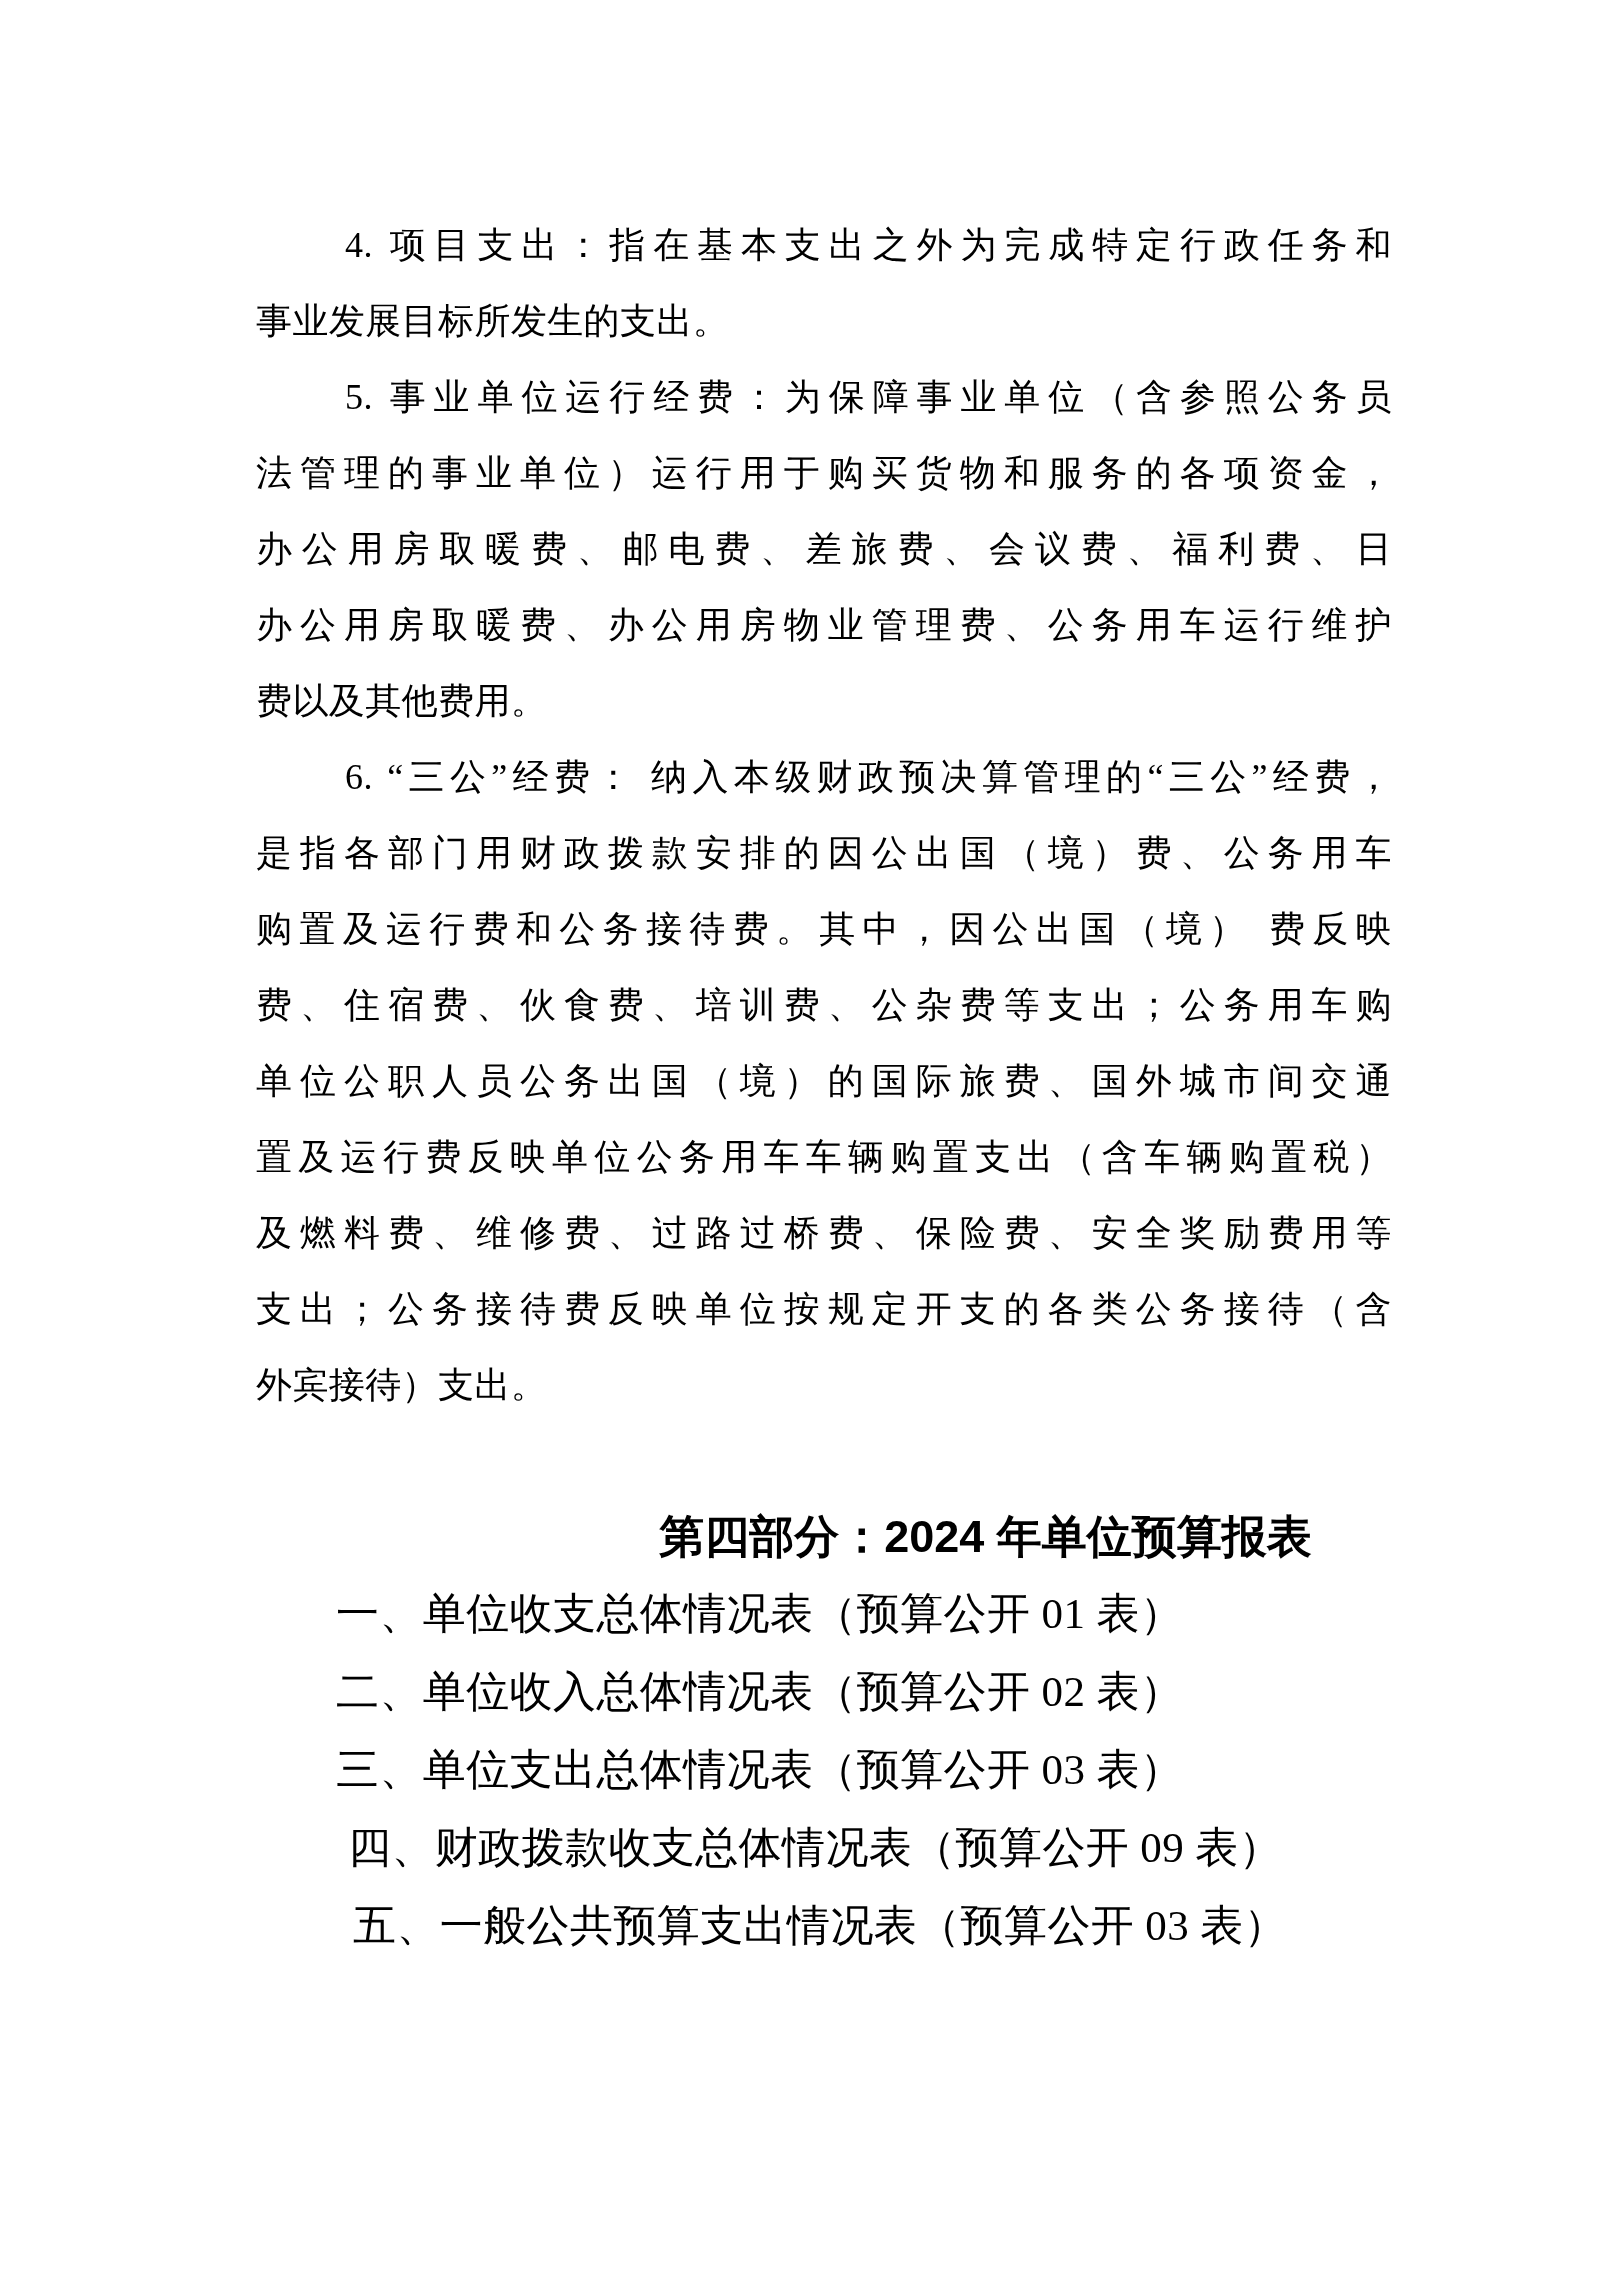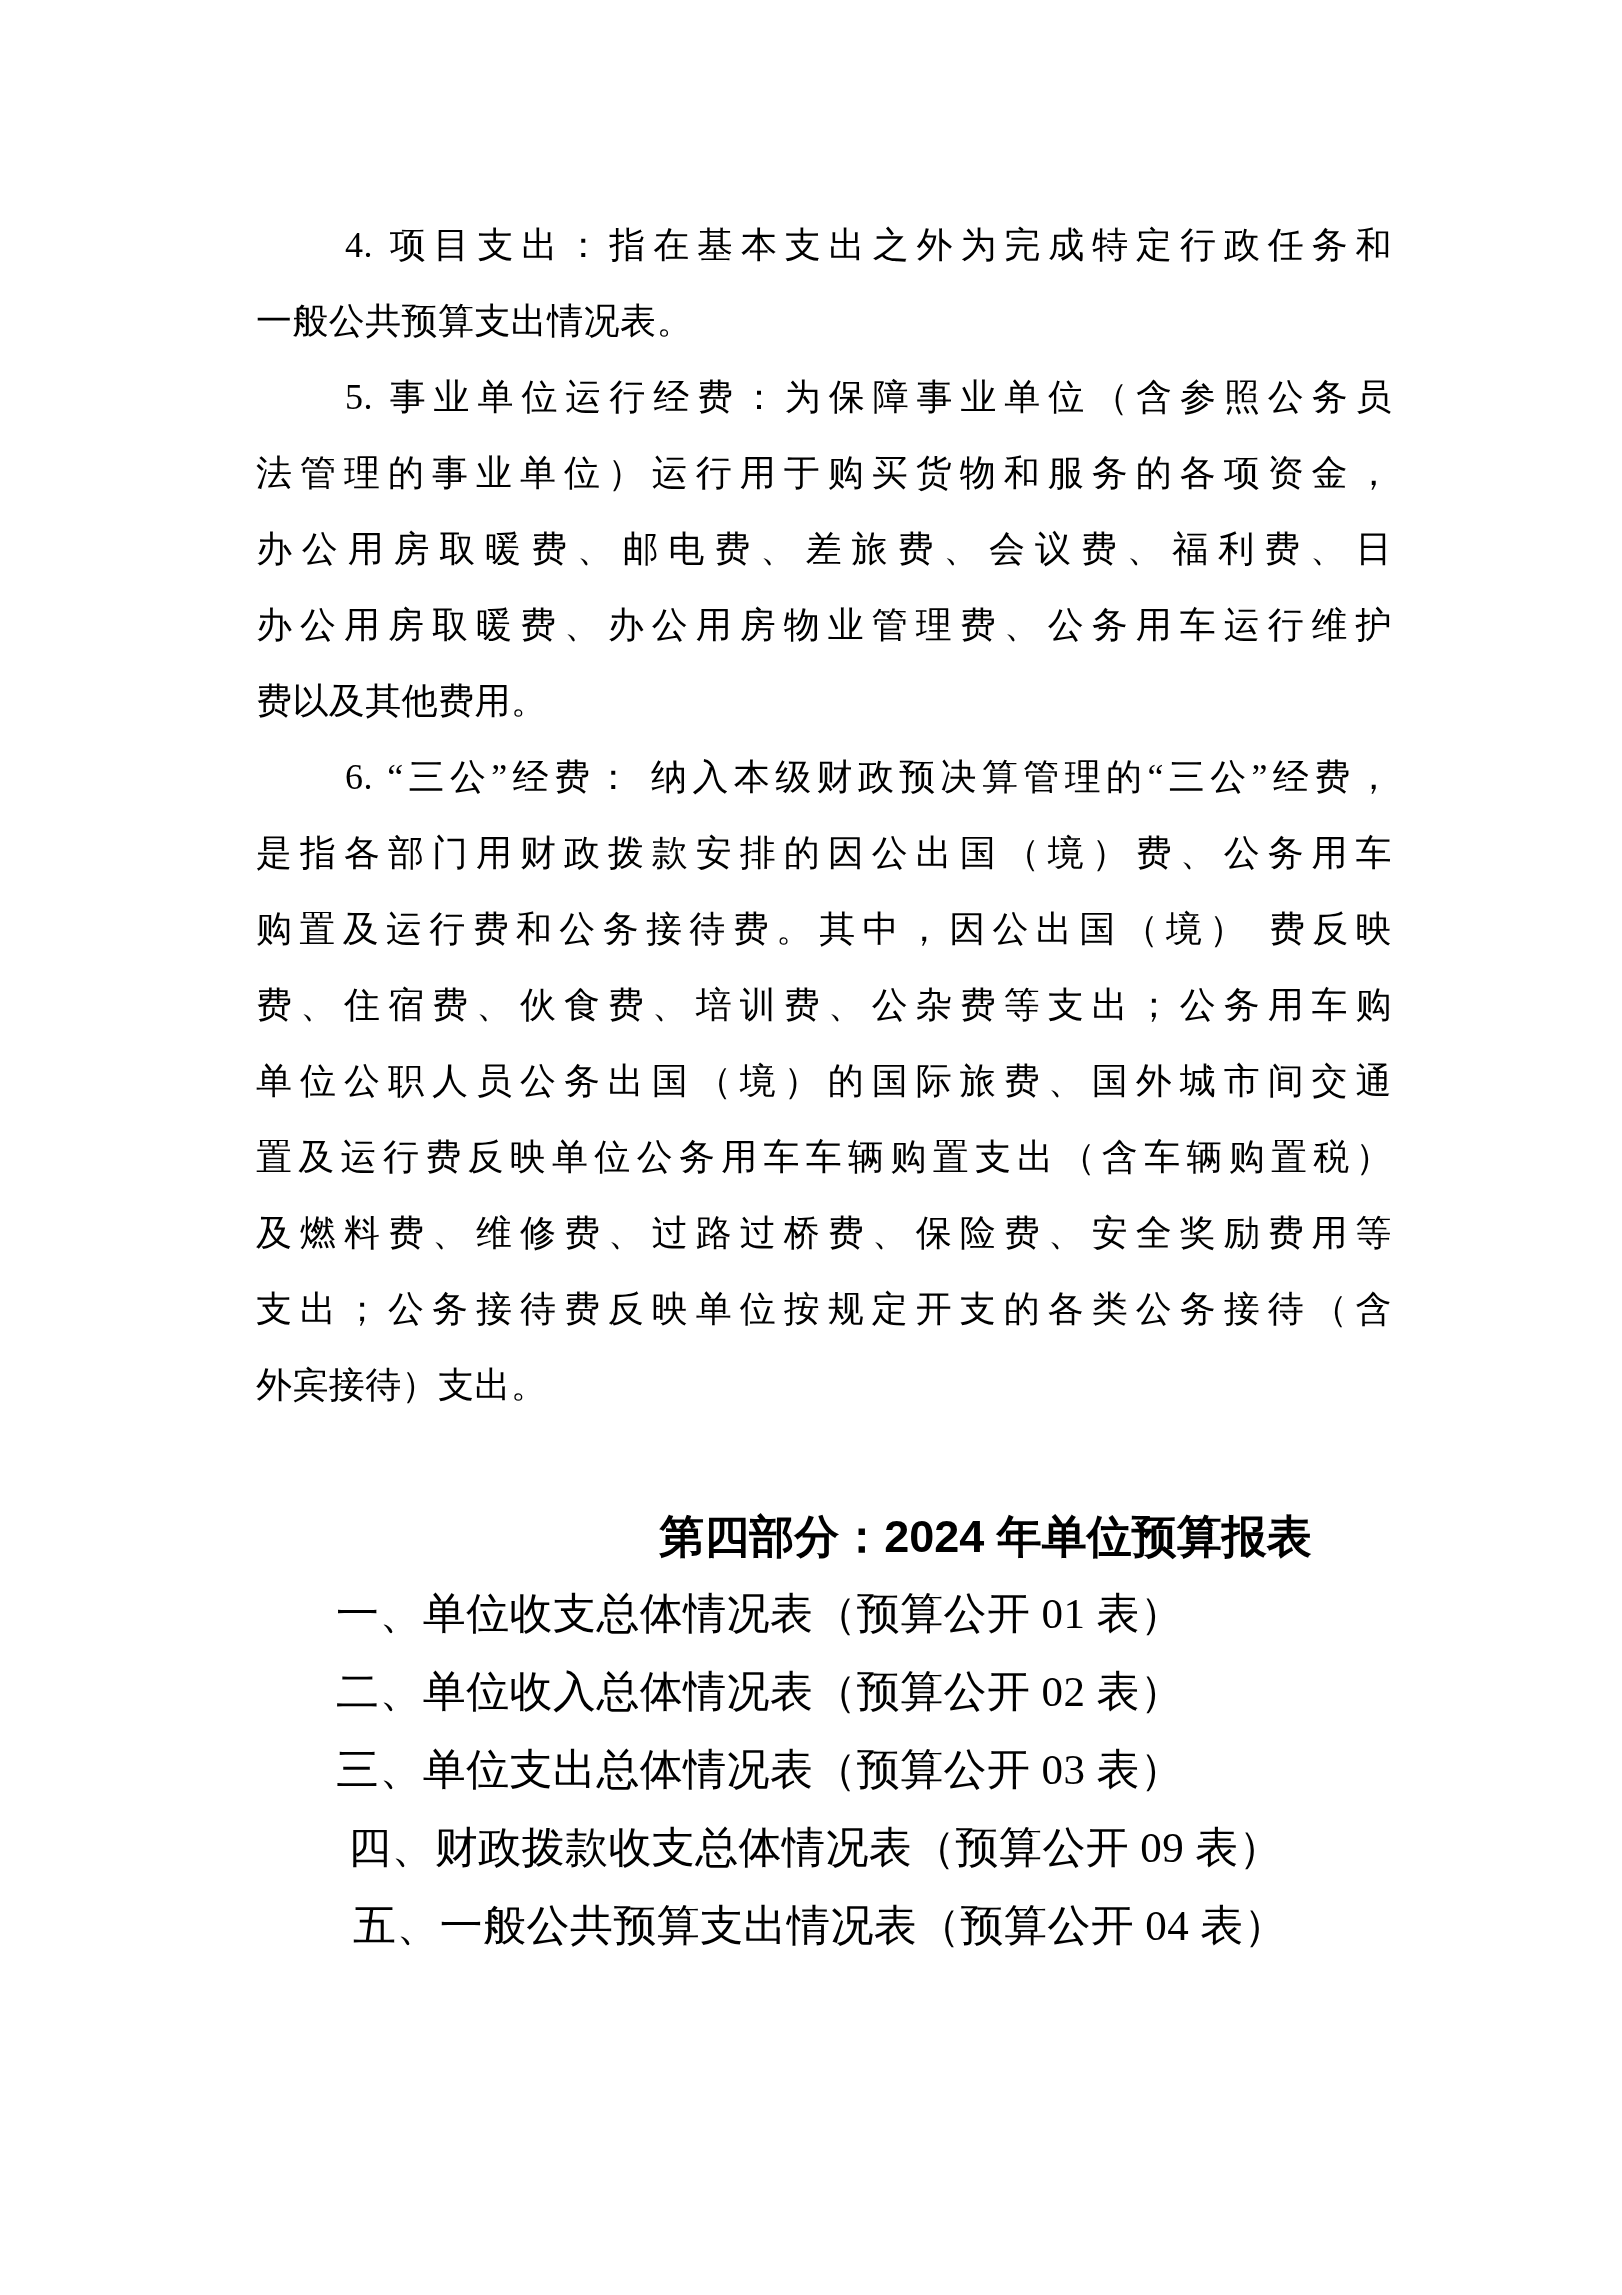--- a/index.html
+++ b/index.html
@@ -49,21 +49,21 @@
   .toc-item:nth-child(4) { margin-left: 92px; }
   .toc-item:nth-child(5) { margin-left: 97px; }
 </style>
 </head>
 <body>
 
 <div class="page">
 
   <div>
     <div class="bline pfirst">4. 项目支出：指在基本支出之外为完成特定行政任务和</div>
-    <div class="bline plast">一般公共预算支出情况表。</div>
+    <div class="bline plast">事业发展目标所发生的支出。</div>
   </div>
 
   <div>
     <div class="bline pfirst">5. 事业单位运行经费：为保障事业单位（含参照公务员</div>
     <div class="bline">法管理的事业单位）运行用于购买货物和服务的各项资金，</div>
     <div class="bline">办公用房取暖费、邮电费、差旅费、会议费、福利费、日</div>
     <div class="bline">办公用房取暖费、办公用房物业管理费、公务用车运行维护</div>
     <div class="bline plast">费以及其他费用。</div>
   </div>
 
@@ -79,17 +79,17 @@
     <div class="bline plast">外宾接待）支出。</div>
   </div>
 
   <div class="heading">第四部分：2024 年单位预算报表</div>
 
   <div class="toc">
     <div class="toc-item">一、单位收支总体情况表（预算公开 01 表）</div>
     <div class="toc-item">二、单位收入总体情况表（预算公开 02 表）</div>
     <div class="toc-item">三、单位支出总体情况表（预算公开 03 表）</div>
     <div class="toc-item">四、财政拨款收支总体情况表（预算公开 09 表）</div>
-    <div class="toc-item">五、一般公共预算支出情况表（预算公开 04 表）</div>
+    <div class="toc-item">五、一般公共预算支出情况表（预算公开 03 表）</div>
   </div>
 
 </div>
 
 
 </body></html>

